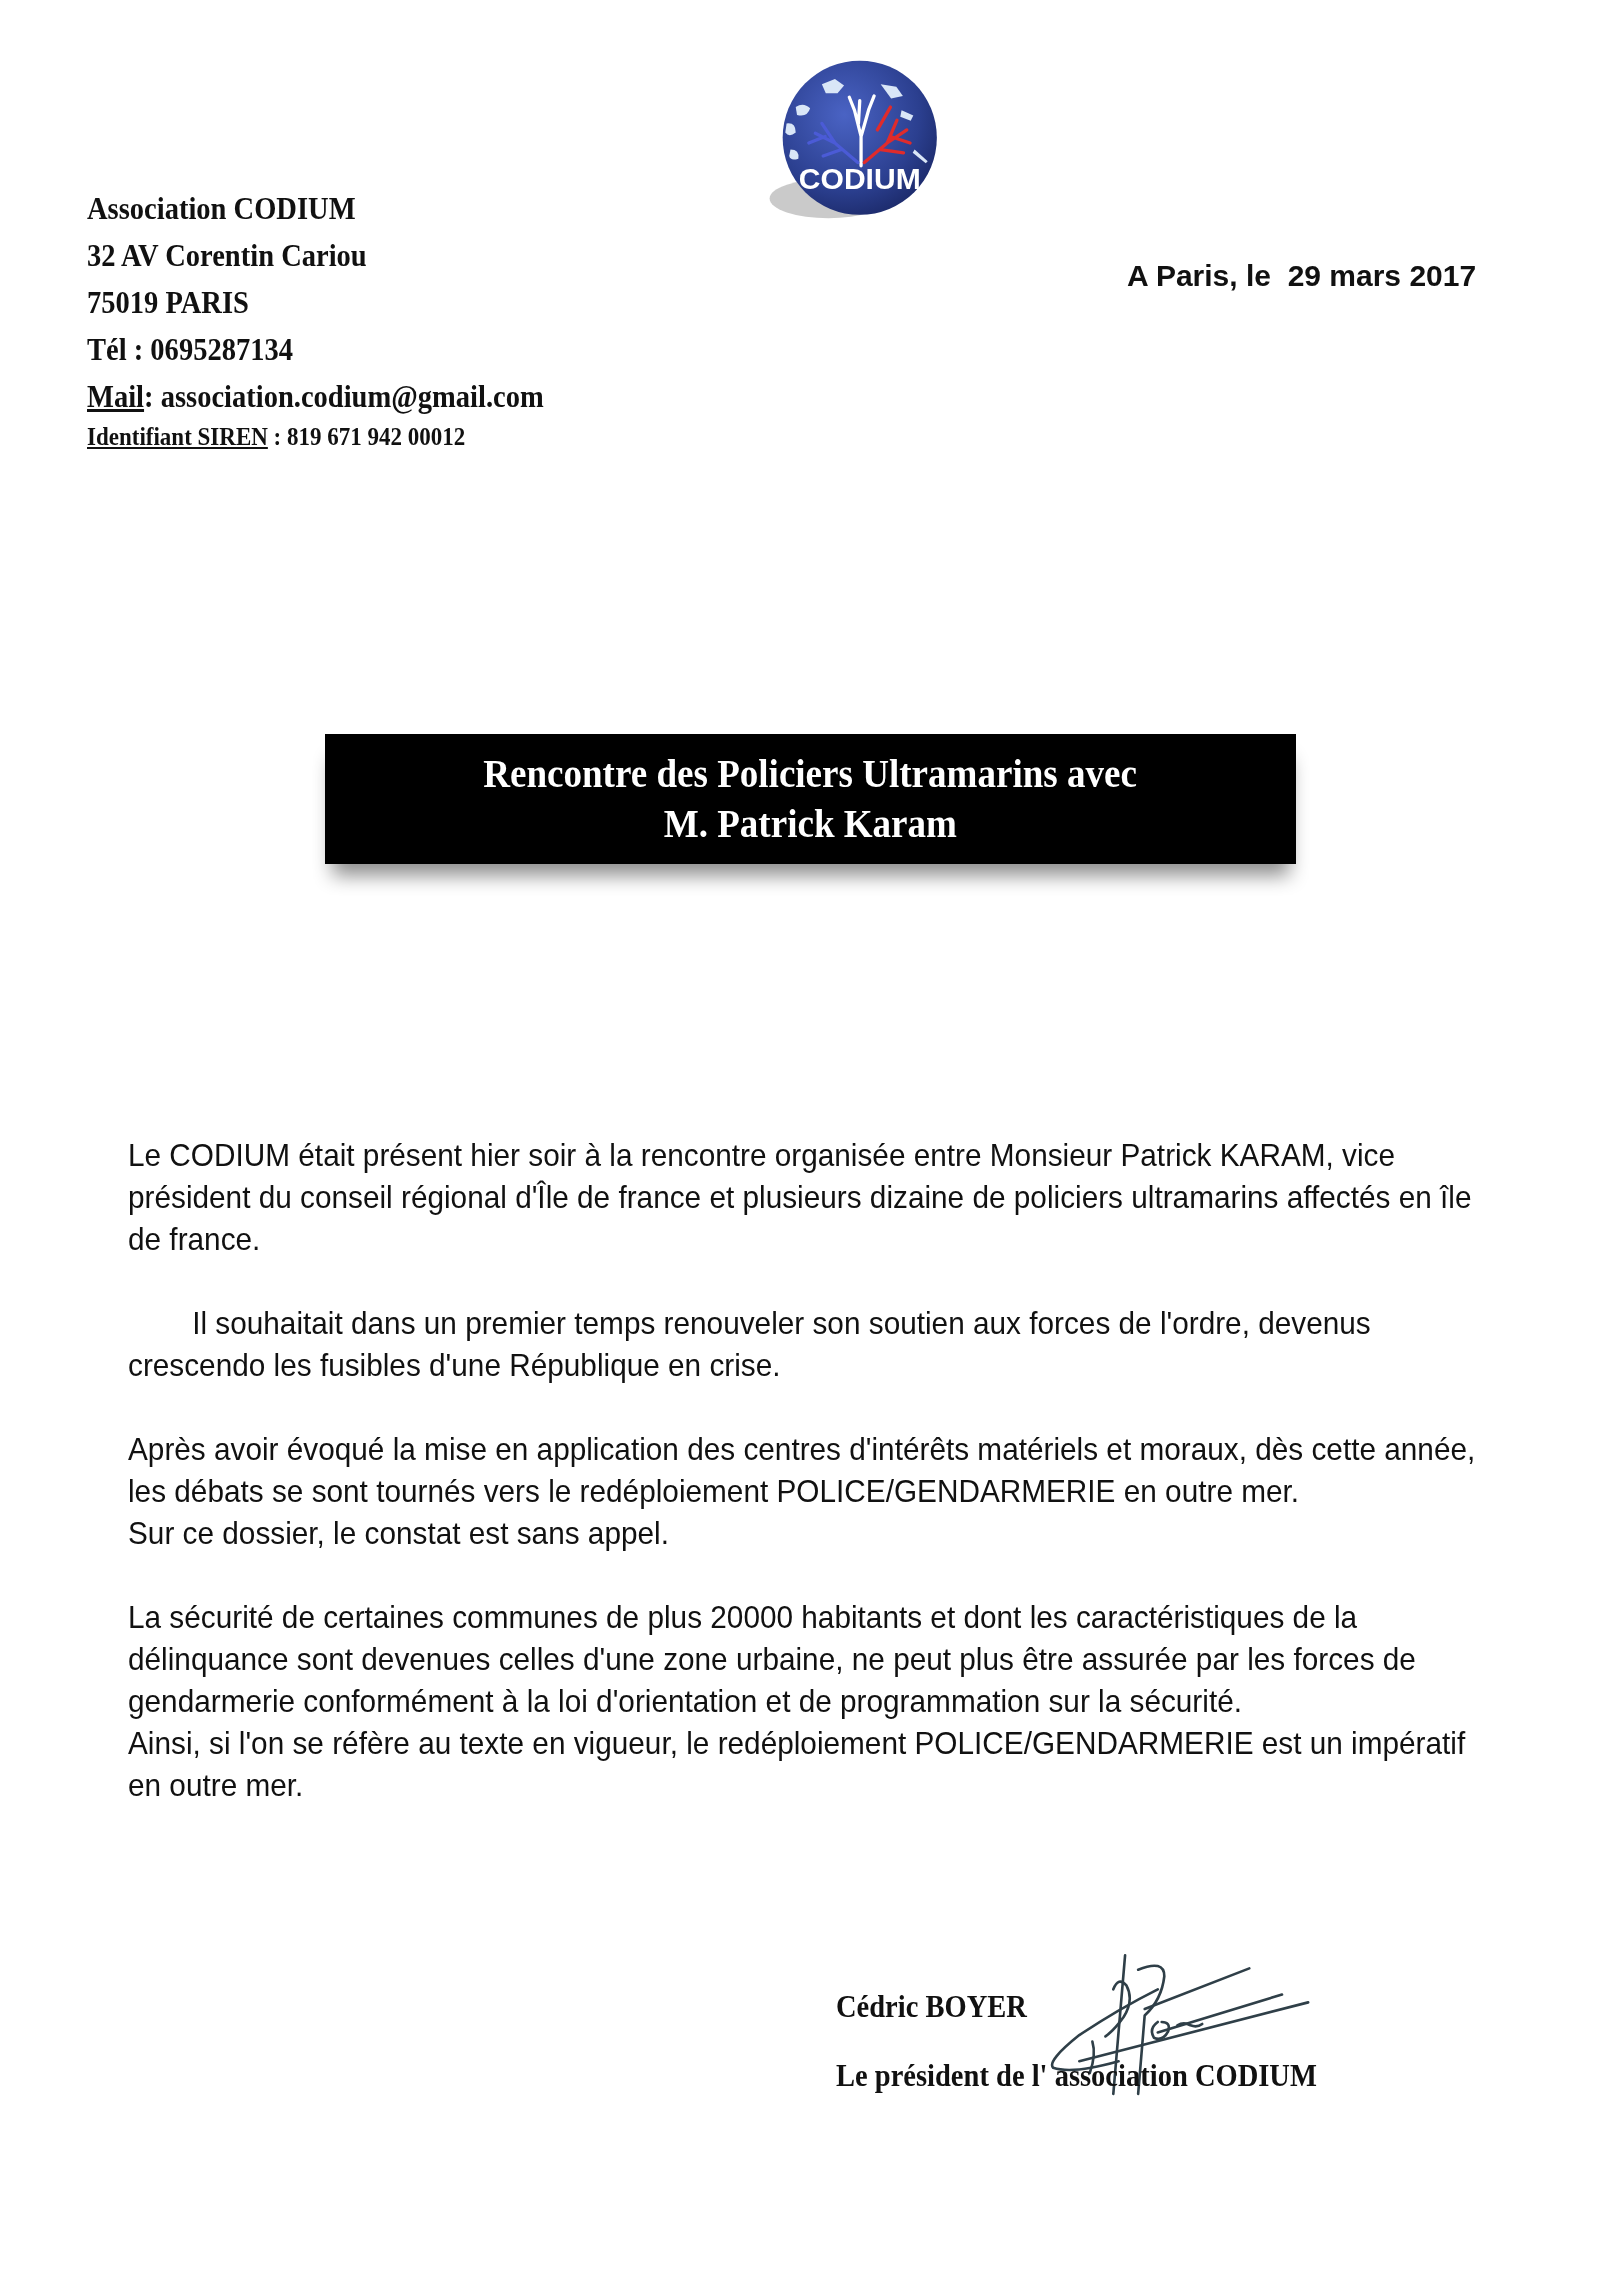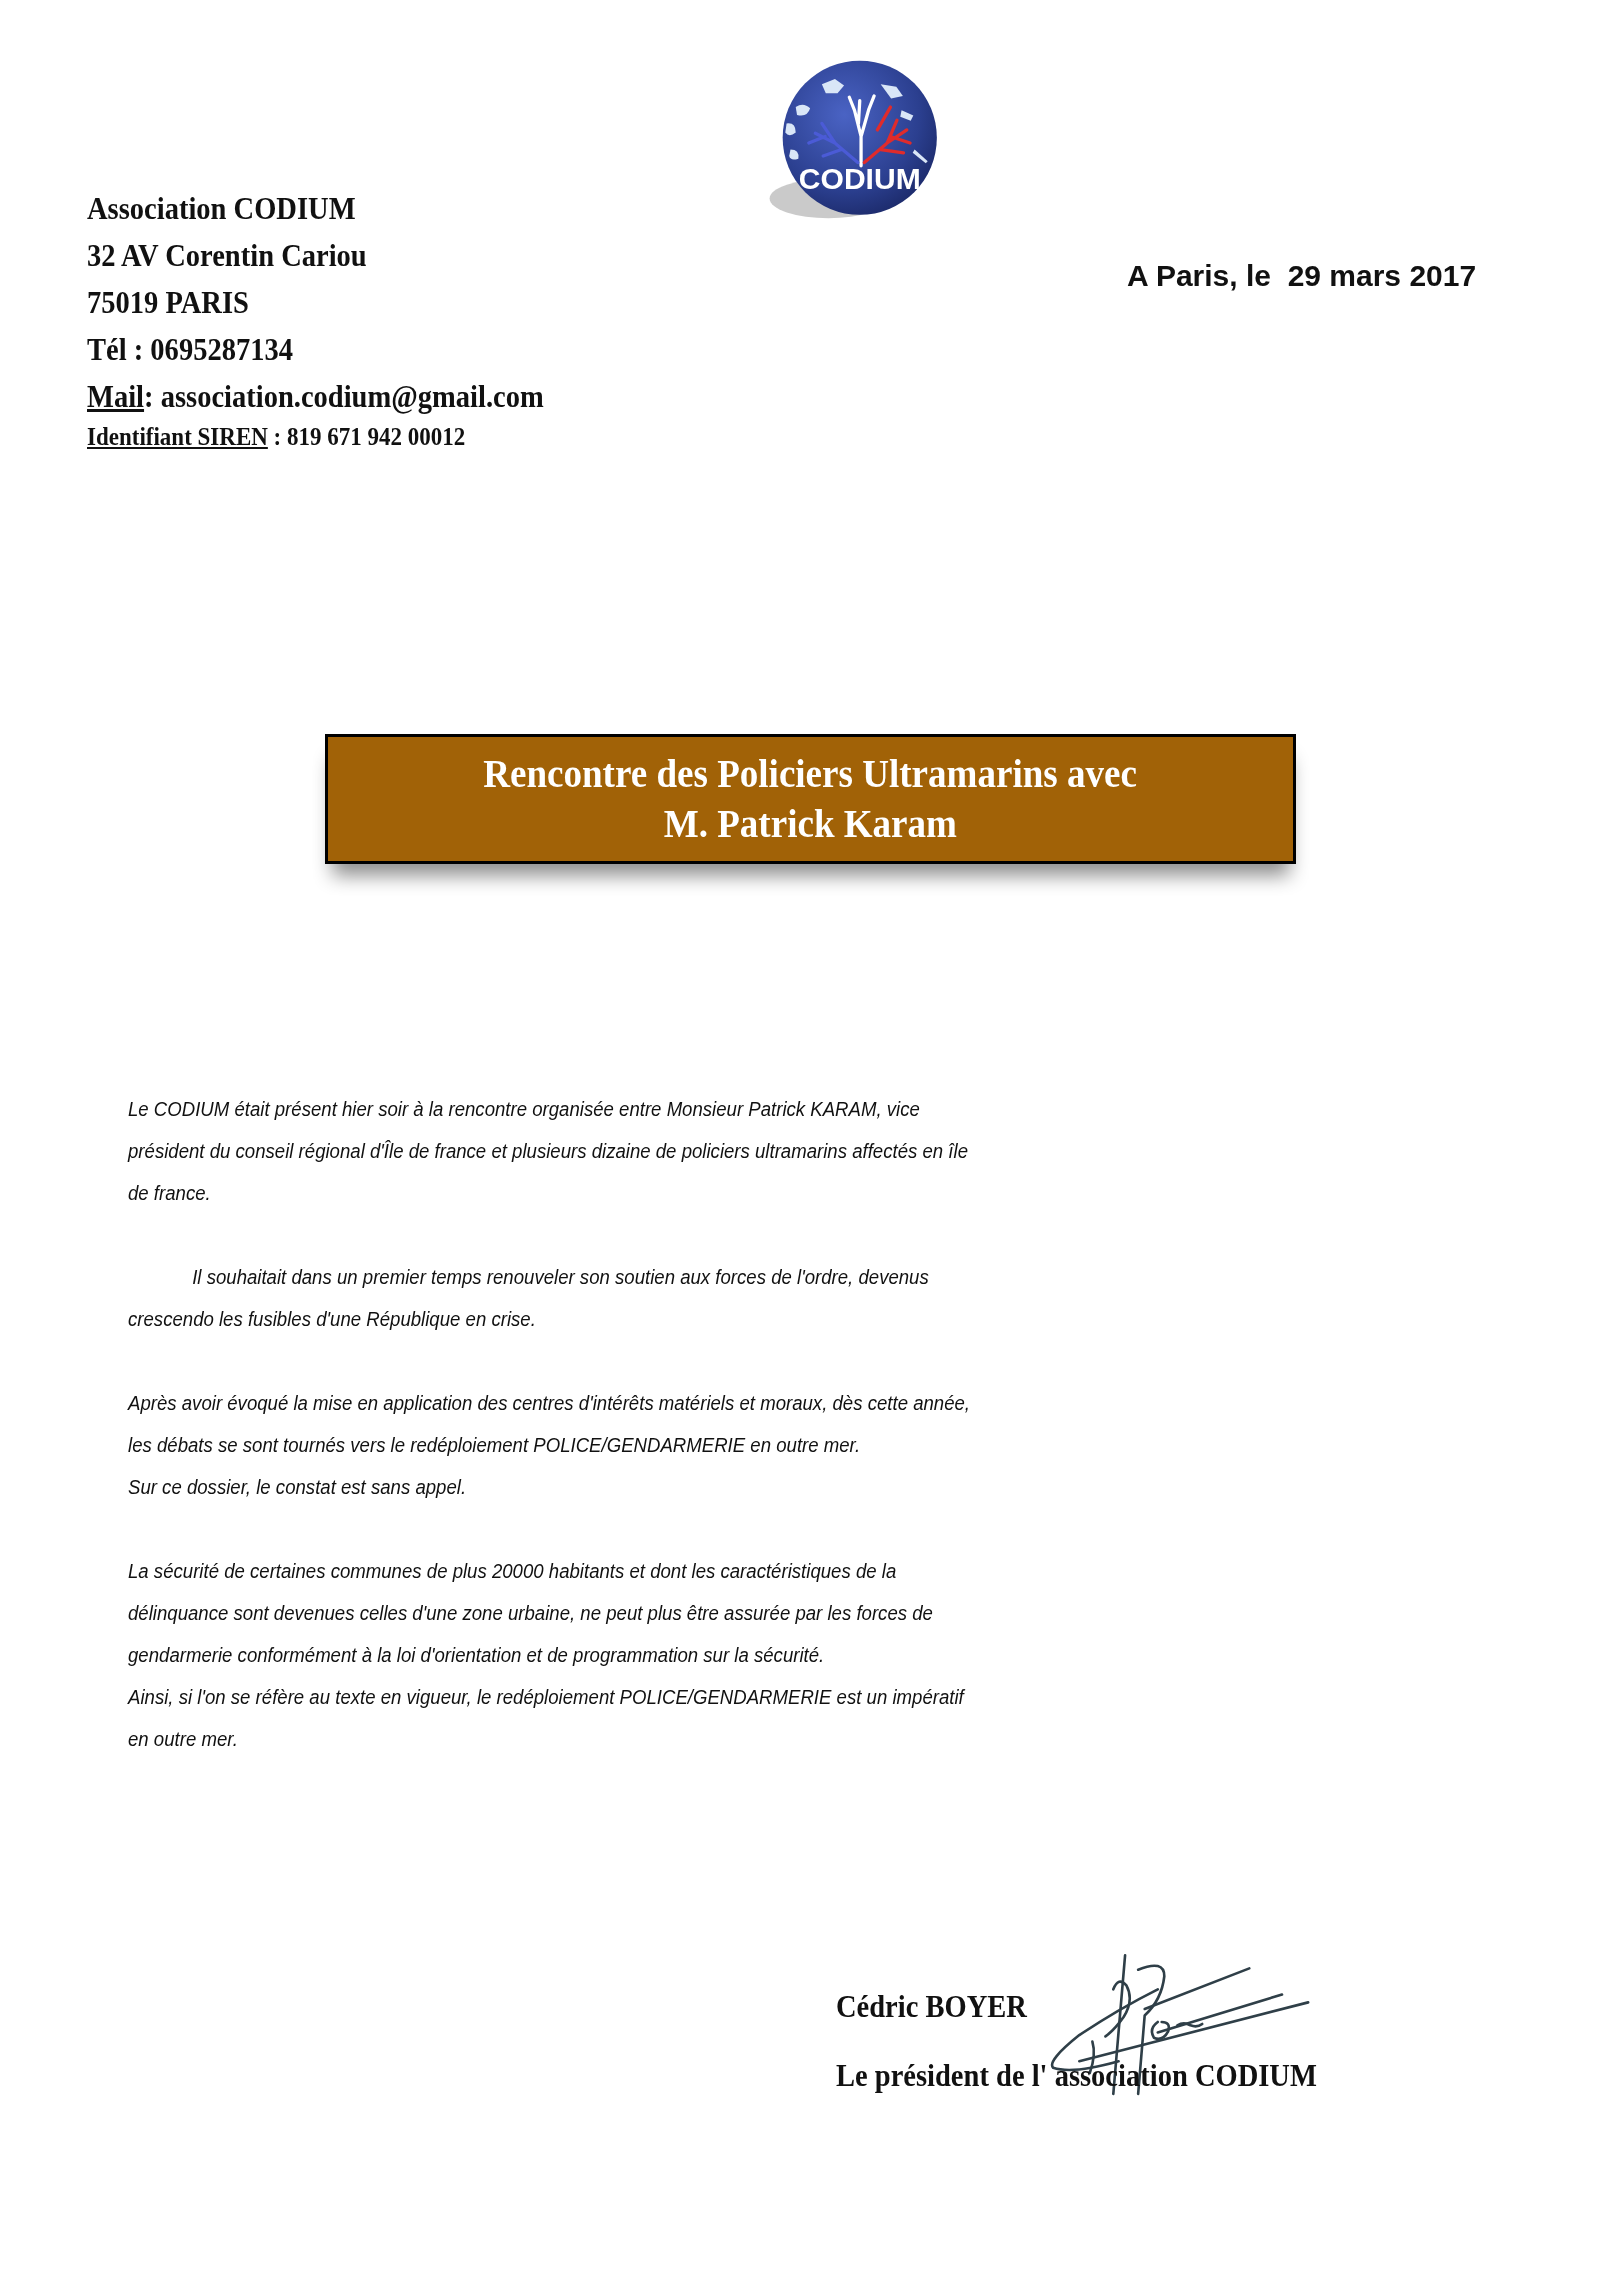--- a/index.html
+++ b/index.html
@@ -16,28 +16,28 @@
     .address .mail-label { text-decoration: underline; }
     .address .siren { font-size: 25px; line-height: 39px; margin-top: -2.6px; }
     .address .siren-label { text-decoration: underline; }
 
     
     .date { position: absolute; left: 1127px; top: 239px; font-size: 30px; font-weight: bold; white-space: pre; }
 
     
     .title-box {
       position: absolute; left: 325px; top: 734px; width: 965px; height: 124px;
-      background: #a16207; border: 3.9px solid #000;
+      background: #000000; border: 3.9px solid #000;
       box-shadow: 0 18.3px 18.3px -6.5px rgba(0,0,0,0.45);
       display: flex; flex-direction: column; align-items: center; justify-content: center;
     }
     .title-box .t { color: #fff; font-weight: bold; font-size: 39px; line-height: 50px; white-space: nowrap; transform: scaleX(0.95); }
 
     
-    .body-text { position: absolute; left: 128px; top: 1068px; width: 1407px; font-size: 20px; line-height: 42px; font-style: italic; }
+    .body-text { position: absolute; left: 128px; top: 1114px; width: 1407px; font-size: 32px; line-height: 42px; }
     .body-text p { margin: 0; white-space: nowrap; transform: scaleX(0.93); transform-origin: left center; }
     .body-text .gap { height: 42px; }
     .body-text .indent { padding-left: 69px; }
 
     
     .sig-name { position: absolute; left: 836px; top: 1989px; font-size: 31px; font-weight: bold; white-space: nowrap; transform: scaleX(0.92); transform-origin: left center; }
     .sig-role { position: absolute; left: 836px; top: 2058px; font-size: 31px; font-weight: bold; white-space: nowrap; transform: scaleX(0.92); transform-origin: left center; }
     .signature { position: absolute; left: 942px; top: 1937px; width: 425px; height: 170px; }
   </style>
 </head>

